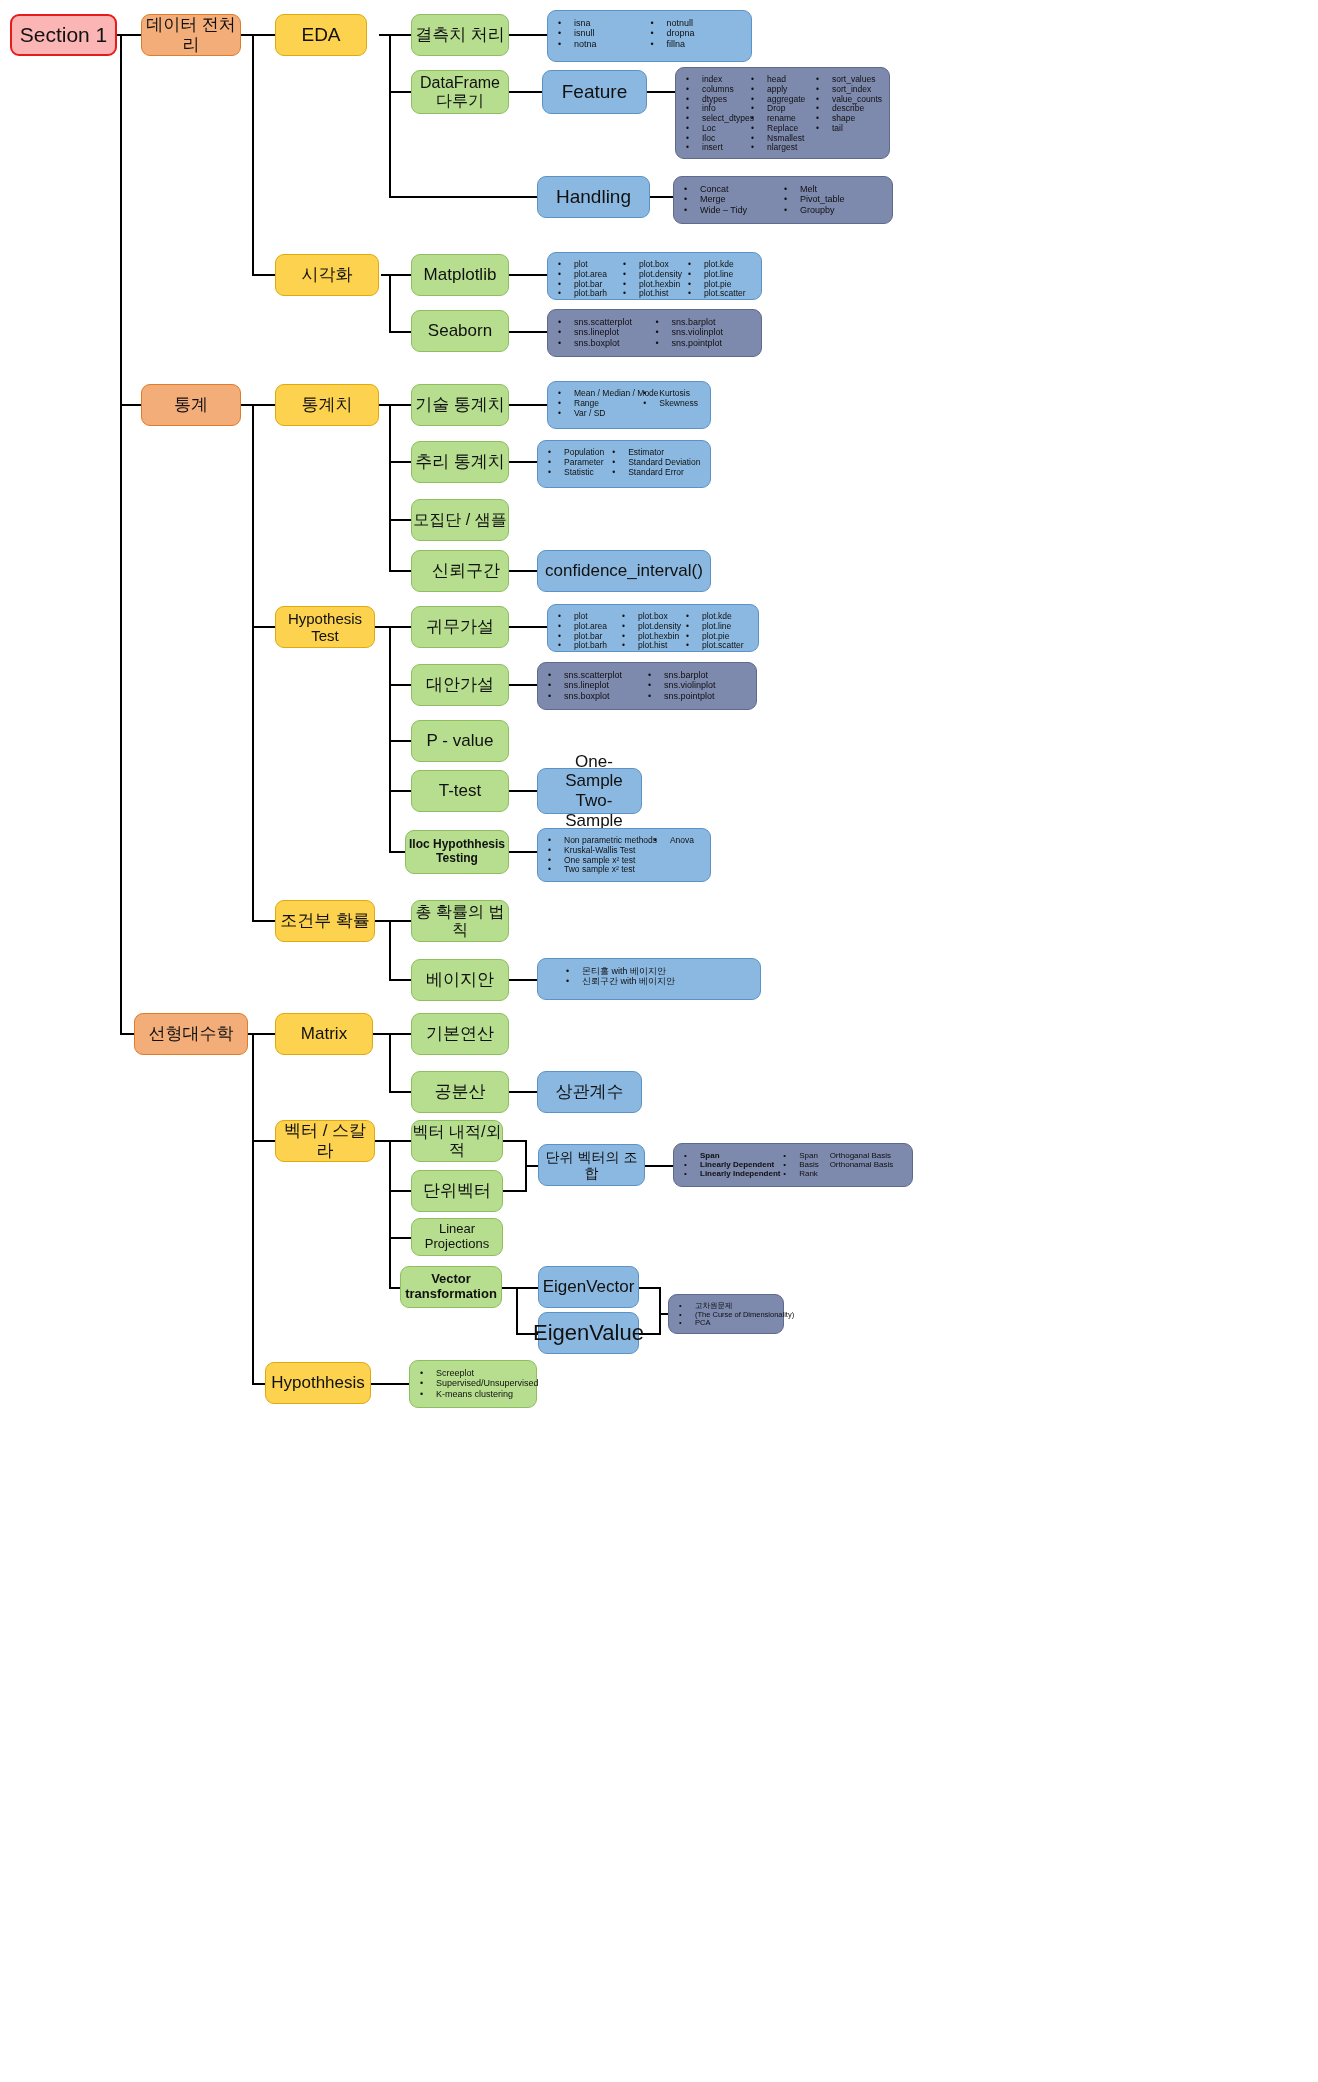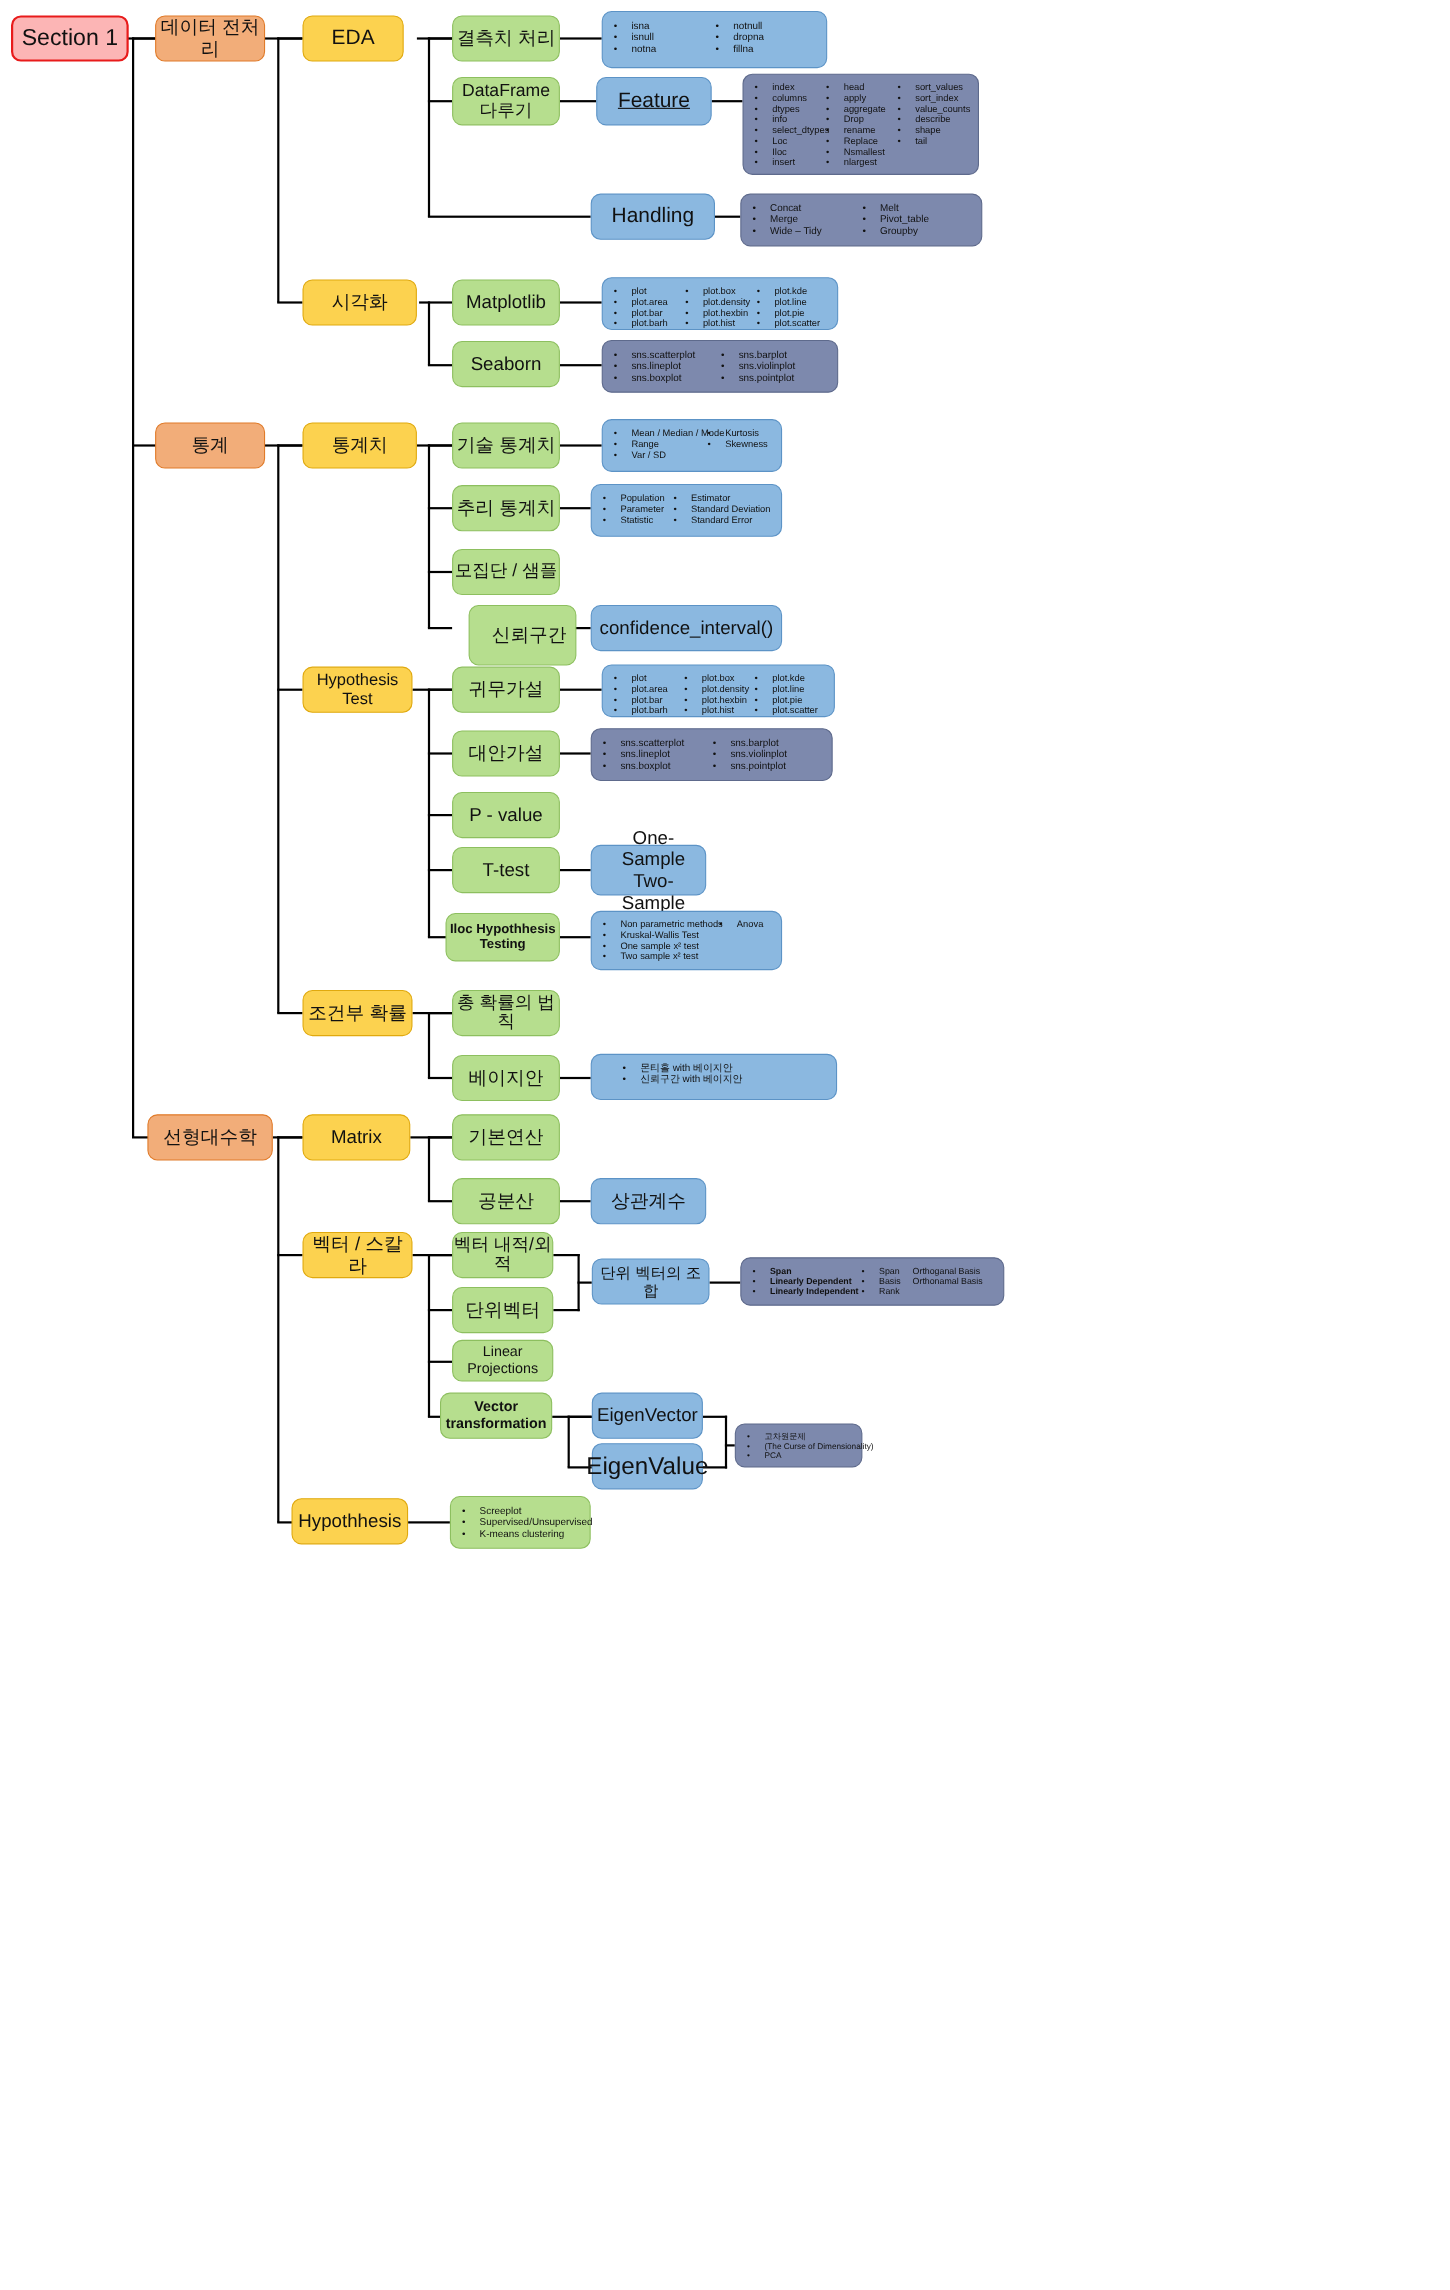--- a/index.html
+++ b/index.html
@@ -162,21 +162,21 @@
     <span>DataFrame</span>
     <span>다루기</span>
   </div>
 
   <div class="node n-l3" style="left:411px;top:254px;width:98px;height:42px;font-size:17px;">Matplotlib</div>
   <div class="node n-l3" style="left:411px;top:310px;width:98px;height:42px;font-size:17px;">Seaborn</div>
 
   <div class="node n-l3" style="left:411px;top:384px;width:98px;height:42px;font-size:17px;">기술 통계치</div>
   <div class="node n-l3" style="left:411px;top:441px;width:98px;height:42px;font-size:17px;">추리 통계치</div>
   <div class="node n-l3" style="left:411px;top:499px;width:98px;height:42px;font-size:16px;">모집단 / 샘플</div>
-  <div class="node n-l3" style="left:426px;top:550px;width:98px;height:55px;font-size:17px;padding-left:12px;">신뢰구간</div>
+  <div class="node n-l3" style="left:411px;top:550px;width:98px;height:42px;font-size:17px;padding-left:12px;">신뢰구간</div>
 
   <div class="node n-l3" style="left:411px;top:606px;width:98px;height:42px;font-size:17px;">귀무가설</div>
   <div class="node n-l3" style="left:411px;top:664px;width:98px;height:42px;font-size:17px;">대안가설</div>
   <div class="node n-l3" style="left:411px;top:720px;width:98px;height:42px;font-size:17px;">P - value</div>
   <div class="node n-l3" style="left:411px;top:770px;width:98px;height:42px;font-size:17px;">T-test</div>
   <div class="node n-l3 bold" style="left:405px;top:830px;width:104px;height:44px;font-size:12px;flex-direction:column;">
     <span>Iloc Hypothhesis</span>
     <span>Testing</span>
   </div>
 
@@ -187,21 +187,21 @@
   <div class="node n-l3" style="left:411px;top:1071px;width:98px;height:42px;font-size:17px;">공분산</div>
 
   <div class="node n-l3" style="left:411px;top:1120px;width:92px;height:42px;font-size:16px;">벡터 내적/외적</div>
   <div class="node n-l3" style="left:411px;top:1170px;width:92px;height:42px;font-size:17px;">단위벡터</div>
   <div class="node n-l3" style="left:411px;top:1218px;width:92px;height:38px;font-size:13px;">Linear Projections</div>
   <div class="node n-l3 bold" style="left:400px;top:1266px;width:102px;height:42px;font-size:13px;flex-direction:column;">
     <span>Vector</span>
     <span>transformation</span>
   </div>
 
-  <div class="node n-blue" style="left:542px;top:70px;width:105px;height:44px;text-decoration:underline;">Feature</div>
+  <div class="node n-blue" style="left:542px;top:70px;width:105px;height:44px;">Feature</div>
   <div class="node n-blue" style="left:537px;top:176px;width:113px;height:42px;">Handling</div>
   <div class="node n-blue" style="left:537px;top:550px;width:174px;height:42px;font-size:17px;">confidence_interval()</div>
   <div class="node n-blue" style="left:537px;top:768px;width:105px;height:46px;font-size:17px;flex-direction:column;align-items:flex-start;padding-left:9px;">
     <span>One-Sample</span>
     <span>Two-Sample</span>
   </div>
   <div class="node n-blue" style="left:537px;top:1071px;width:105px;height:42px;font-size:17px;">상관계수</div>
   <div class="node n-blue" style="left:538px;top:1144px;width:107px;height:42px;font-size:14px;">단위 벡터의 조합</div>
   <div class="node n-blue" style="left:538px;top:1266px;width:101px;height:42px;font-size:17px;">EigenVector</div>
   <div class="node n-blue" style="left:538px;top:1312px;width:101px;height:42px;font-size:22px;">EigenValue</div>

